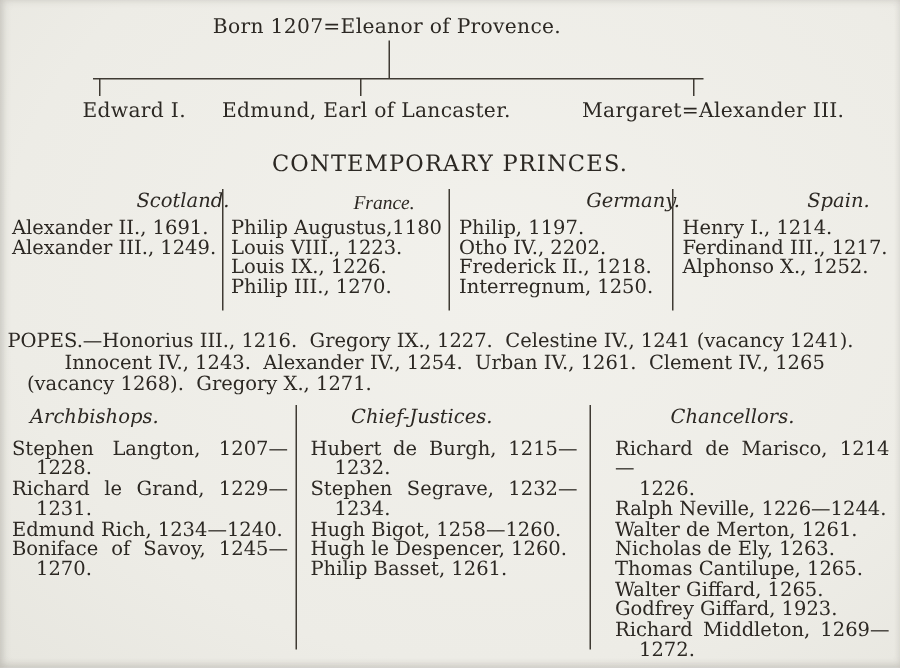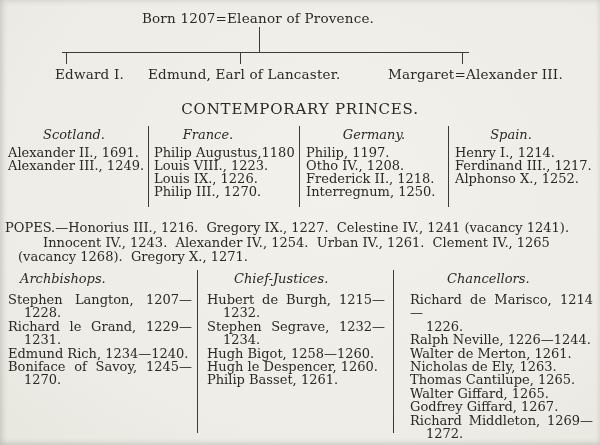--- a/index.html
+++ b/index.html
@@ -15,21 +15,21 @@
   }
   .abs{position:absolute;}
   .vline,.hline{position:absolute;background:#3f3a33;}
   .vline{width:1px;}
   .hline{height:1px;}
   
   .tree-root{top:10px;left:0;width:516px;text-align:center;font-size:13.5px;letter-spacing:.2px;}
   .tree-label{top:66px;font-size:13.5px;letter-spacing:.2px;white-space:nowrap;}
   
   .cp-title{top:100px;left:0;width:600px;text-align:center;font-size:15px;letter-spacing:.8px;}
-  .col-head{top:127px;font-style:italic;font-size:13px;text-align:center;}
+  .col-head{top:127px;font-style:italic;font-size:13px;text-align:center;margin-left:48px;}
   .cp-col{top:146px;font-size:13px;line-height:13px;white-space:nowrap;}
   .cp-col div{height:13px;}
   
   .popes{top:221px;left:0;width:544px;font-size:13px;line-height:14.6px;}
   .popes .pl{white-space:pre;}
   .pl0{padding-left:5px;}
   .pl1{padding-left:43px;}
   .pl2{padding-left:18px;}
   
   .off-head{top:271px;font-style:italic;font-size:13px;white-space:nowrap;}
@@ -52,41 +52,41 @@
     <div class="vline" style="left:462px;top:52px;height:12px;"></div>
     <div class="abs tree-label" style="left:55px;">Edward I.</div>
     <div class="abs tree-label" style="left:148px;">Edmund, Earl of Lancaster.</div>
     <div class="abs tree-label" style="left:388px;">Margaret=Alexander III.</div>
   </div>
 
   <div>
     <div class="abs cp-title">CONTEMPORARY PRINCES.</div>
 
     <div class="abs col-head" style="left:0;width:148px;">Scotland.</div>
-    <div class="abs col-head" style="left:148px;width:120px;">France.</div>
+    <div class="abs col-head" style="left:148px;width:120px;font-family:Liberation Serif, serif;">France.</div>
     <div class="abs col-head" style="left:299px;width:150px;">Germany.</div>
     <div class="abs col-head" style="left:448px;width:126px;">Spain.</div>
 
     <div class="vline" style="left:148px;top:126px;height:81px;"></div>
     <div class="vline" style="left:299px;top:126px;height:81px;"></div>
     <div class="vline" style="left:448px;top:126px;height:81px;"></div>
 
     <div class="abs cp-col" style="left:8px;">
       <div>Alexander II., 1691.</div>
       <div>Alexander III., 1249.</div>
     </div>
     <div class="abs cp-col" style="left:154px;">
       <div>Philip Augustus,1180</div>
       <div>Louis VIII., 1223.</div>
       <div>Louis IX., 1226.</div>
       <div>Philip III., 1270.</div>
     </div>
     <div class="abs cp-col" style="left:306px;">
       <div>Philip, 1197.</div>
-      <div>Otho IV., 1208.</div>
+      <div>Otho IV., 2202.</div>
       <div>Frederick II., 1218.</div>
       <div>Interregnum, 1250.</div>
     </div>
     <div class="abs cp-col" style="left:455px;">
       <div>Henry I., 1214.</div>
       <div>Ferdinand III., 1217.</div>
       <div>Alphonso X., 1252.</div>
     </div>
   </div>
 
@@ -125,19 +125,19 @@
     </div>
 
     <div class="abs off-col" style="left:410px;width:183px;">
       <div class="ln fill">Richard de Marisco, 1214—</div>
       <div class="ln cont">1226.</div>
       <div class="ln">Ralph Neville, 1226—1244.</div>
       <div class="ln">Walter de Merton, 1261.</div>
       <div class="ln">Nicholas de Ely, 1263.</div>
       <div class="ln">Thomas Cantilupe, 1265.</div>
       <div class="ln">Walter Giffard, 1265.</div>
-      <div class="ln">Godfrey Giffard, 1267.</div>
+      <div class="ln">Godfrey Giffard, 1923.</div>
       <div class="ln fill">Richard Middleton, 1269—</div>
       <div class="ln cont">1272.</div>
     </div>
   </div>
 
 </div>
 
 </body></html>

